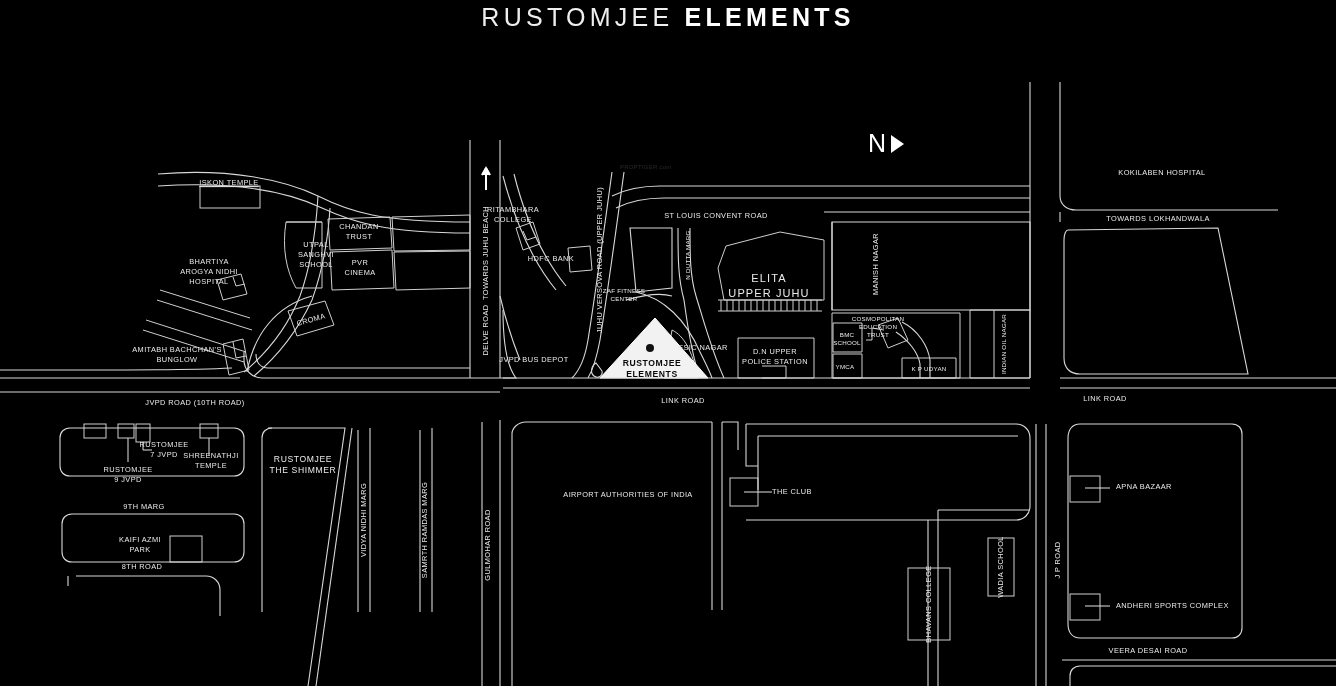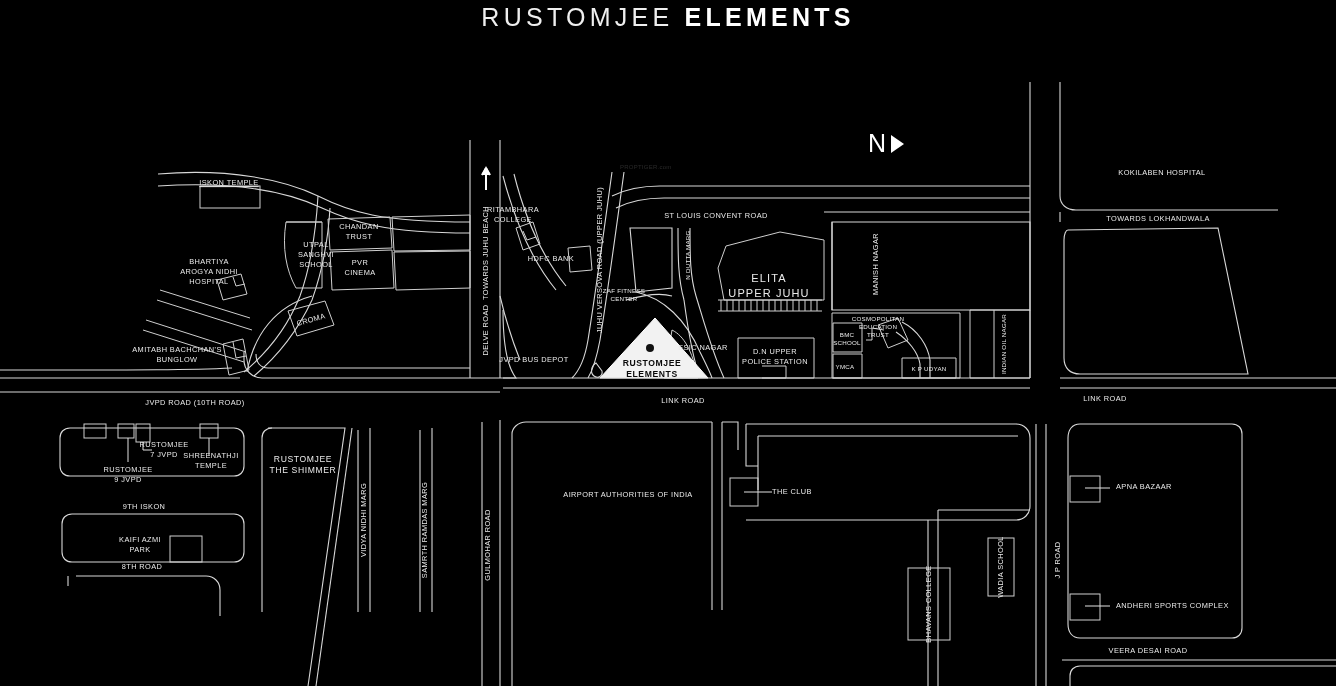--- a/index.html
+++ b/index.html
@@ -331,21 +331,21 @@
 
   <div class="lbl" style="left:683px;top:401px;">LINK ROAD</div>
   <div class="lbl" style="left:195px;top:403px;">JVPD ROAD (10TH ROAD)</div>
 
   <div class="lbl" style="left:128px;top:475px;">RUSTOMJEE
 9 JVPD</div>
   <div class="lbl" style="left:164px;top:450px;">RUSTOMJEE
 7 JVPD</div>
   <div class="lbl" style="left:211px;top:461px;">SHREENATHJI
 TEMPLE</div>
-  <div class="lbl" style="left:144px;top:507px;">9TH ISKON</div>
+  <div class="lbl" style="left:144px;top:507px;">9TH MARG</div>
   <div class="lbl" style="left:140px;top:545px;">KAIFI AZMI
 PARK</div>
   <div class="lbl" style="left:142px;top:567px;">8TH ROAD</div>
   <div class="lbl mid" style="left:303px;top:465px;">RUSTOMJEE
 THE SHIMMER</div>
   <div class="lbl vert-up" style="left:364px;top:520px;">VIDYA NIDHI MARG</div>
   <div class="lbl vert-up" style="left:425px;top:530px;">SAMRTH RAMDAS MARG</div>
 
   <div class="lbl vert-up" style="left:488px;top:545px;">GULMOHAR ROAD</div>
   <div class="lbl" style="left:628px;top:495px;">AIRPORT AUTHORITIES OF INDIA</div>

